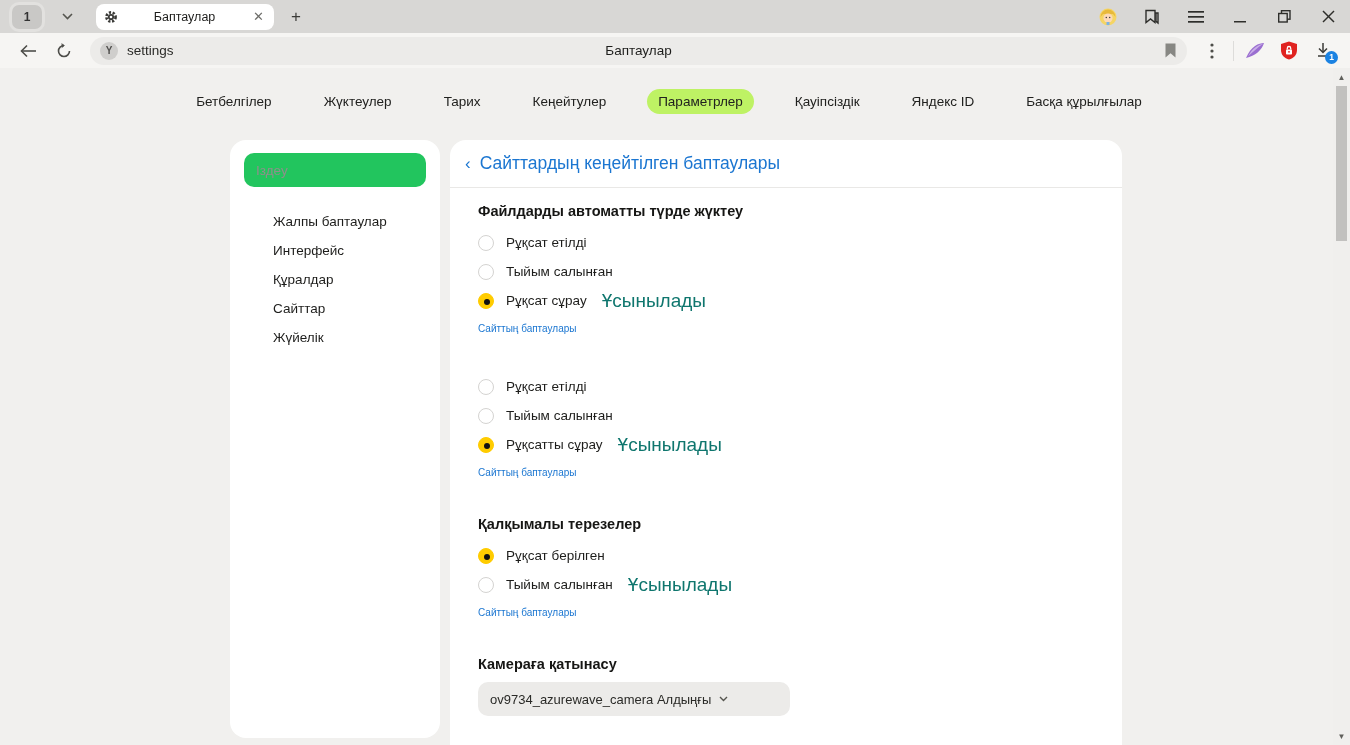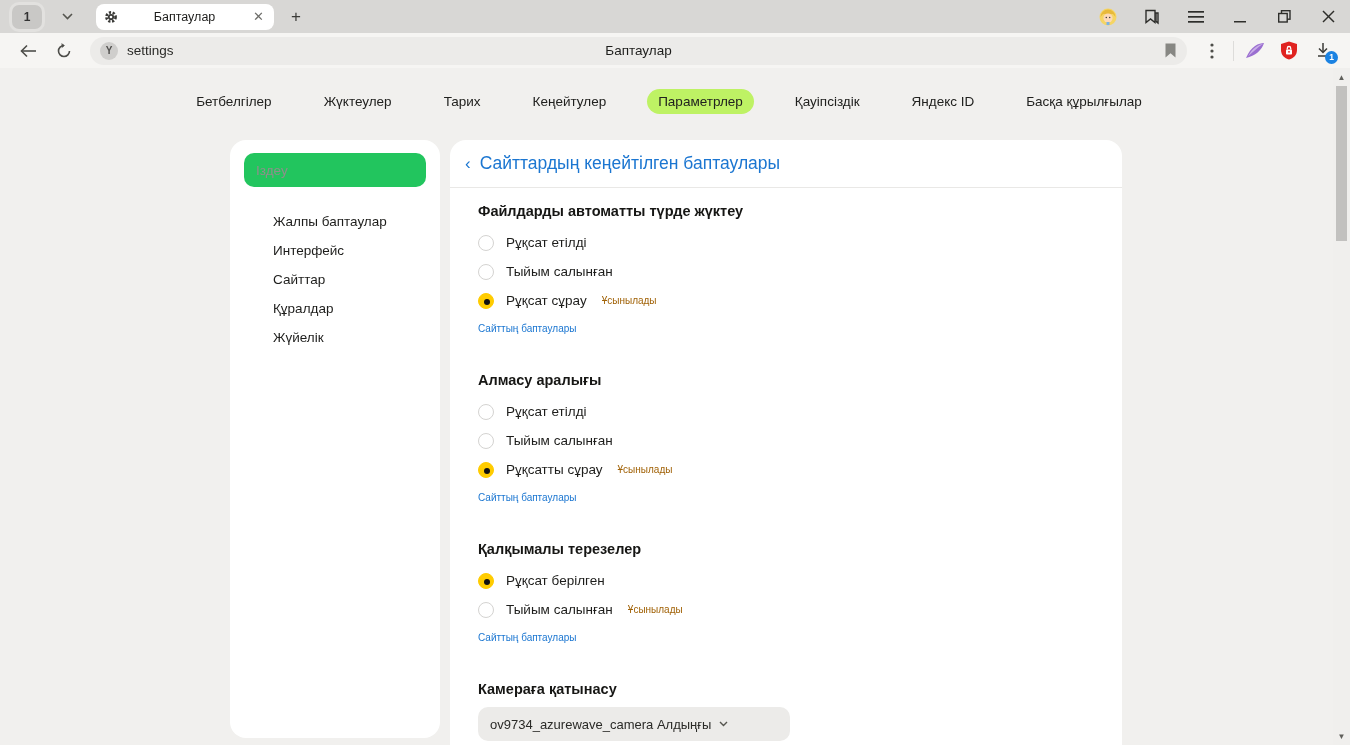--- a/index.html
+++ b/index.html
@@ -49,21 +49,21 @@
   .main-title { color:#1b76d1; font-size:17.5px; }
   .sections { padding-left:28px; }
   .section { margin-top:36px; }
   .section:first-child { margin-top:15px; }
   .section-heading { font-size:14.5px; font-weight:bold; color:#161614; margin-bottom:9px; }
   .option { height:29px; display:flex; align-items:center; }
   .radio { width:16px; height:16px; border-radius:50%; background:#fff; border:1px solid #d4d3d1; flex:none; position:relative; }
   .option.selected .radio { background:#ffcc00; border-color:#ffcc00; }
   .option.selected .radio::after { content:""; position:absolute; left:5px; top:5px; width:6px; height:6px; border-radius:50%; background:#111; }
   .option-label { margin-left:12px; font-size:13.5px; color:#1d1d1b; }
-  .option-badge { margin-left:15px; font-size:10px; color:#a16207; }
+  .option-badge { margin-left:15px; font-size:19px; color:#0f766e; }
   .site-link { margin-top:8px; font-size:10px; color:#1b76d1; cursor:pointer; display:inline-block; }
   .camera-select { margin-top:10px; width:312px; height:34px; background:#ecebe9; border-radius:10px; display:flex; align-items:center; padding:0 12px; font-size:13px; color:#2a2a27; }
   .camera-select .sel-chevron { margin-left:8px; color:#55554f; }
 
   
   .scrollbar { position:absolute; right:0; top:0; bottom:0; width:17px; background:#f0efed; }
   .sb-arrow { position:absolute; left:0; width:17px; height:14px; display:flex; align-items:center; justify-content:center; font-size:8px; color:#5f5f5b; }
   .sb-up { top:2px; }
   .sb-down { bottom:2px; }
   .sb-thumb { position:absolute; left:3px; top:18px; width:11px; height:155px; background:#c2c1bf; }
@@ -205,22 +205,22 @@
     <div class="nav-tab">Басқа құрылғылар</div>
   </div>
 
   <div class="sidebar-card">
     <div class="search-box">
       <input type="text" placeholder="Іздеу" style="">
     </div>
     <div class="side-list">
       <div class="side-item">Жалпы баптаулар</div>
       <div class="side-item">Интерфейс</div>
+      <div class="side-item">Құралдар</div>
       <div class="side-item">Сайттар</div>
-      <div class="side-item">Құралдар</div>
       <div class="side-item">Жүйелік</div>
     </div>
   </div>
 
   <div class="main-card">
     <div class="main-header">
       <span class="back-chevron">‹</span>
       <span class="main-title">Сайттардың кеңейтілген баптаулары</span>
     </div>
 
@@ -238,21 +238,20 @@
         </div>
         <div class="option selected">
           <span class="radio"></span>
           <span class="option-label">Рұқсат сұрау</span>
           <span class="option-badge">Ұсынылады</span>
         </div>
         <span class="site-link">Сайттың баптаулары</span>
       </div>
 
       <div class="section">
-        <div class="section-heading">Алмасу аралығы</div>
         <div class="option">
           <span class="radio"></span>
           <span class="option-label">Рұқсат етілді</span>
         </div>
         <div class="option">
           <span class="radio"></span>
           <span class="option-label">Тыйым салынған</span>
         </div>
         <div class="option selected">
           <span class="radio"></span>

